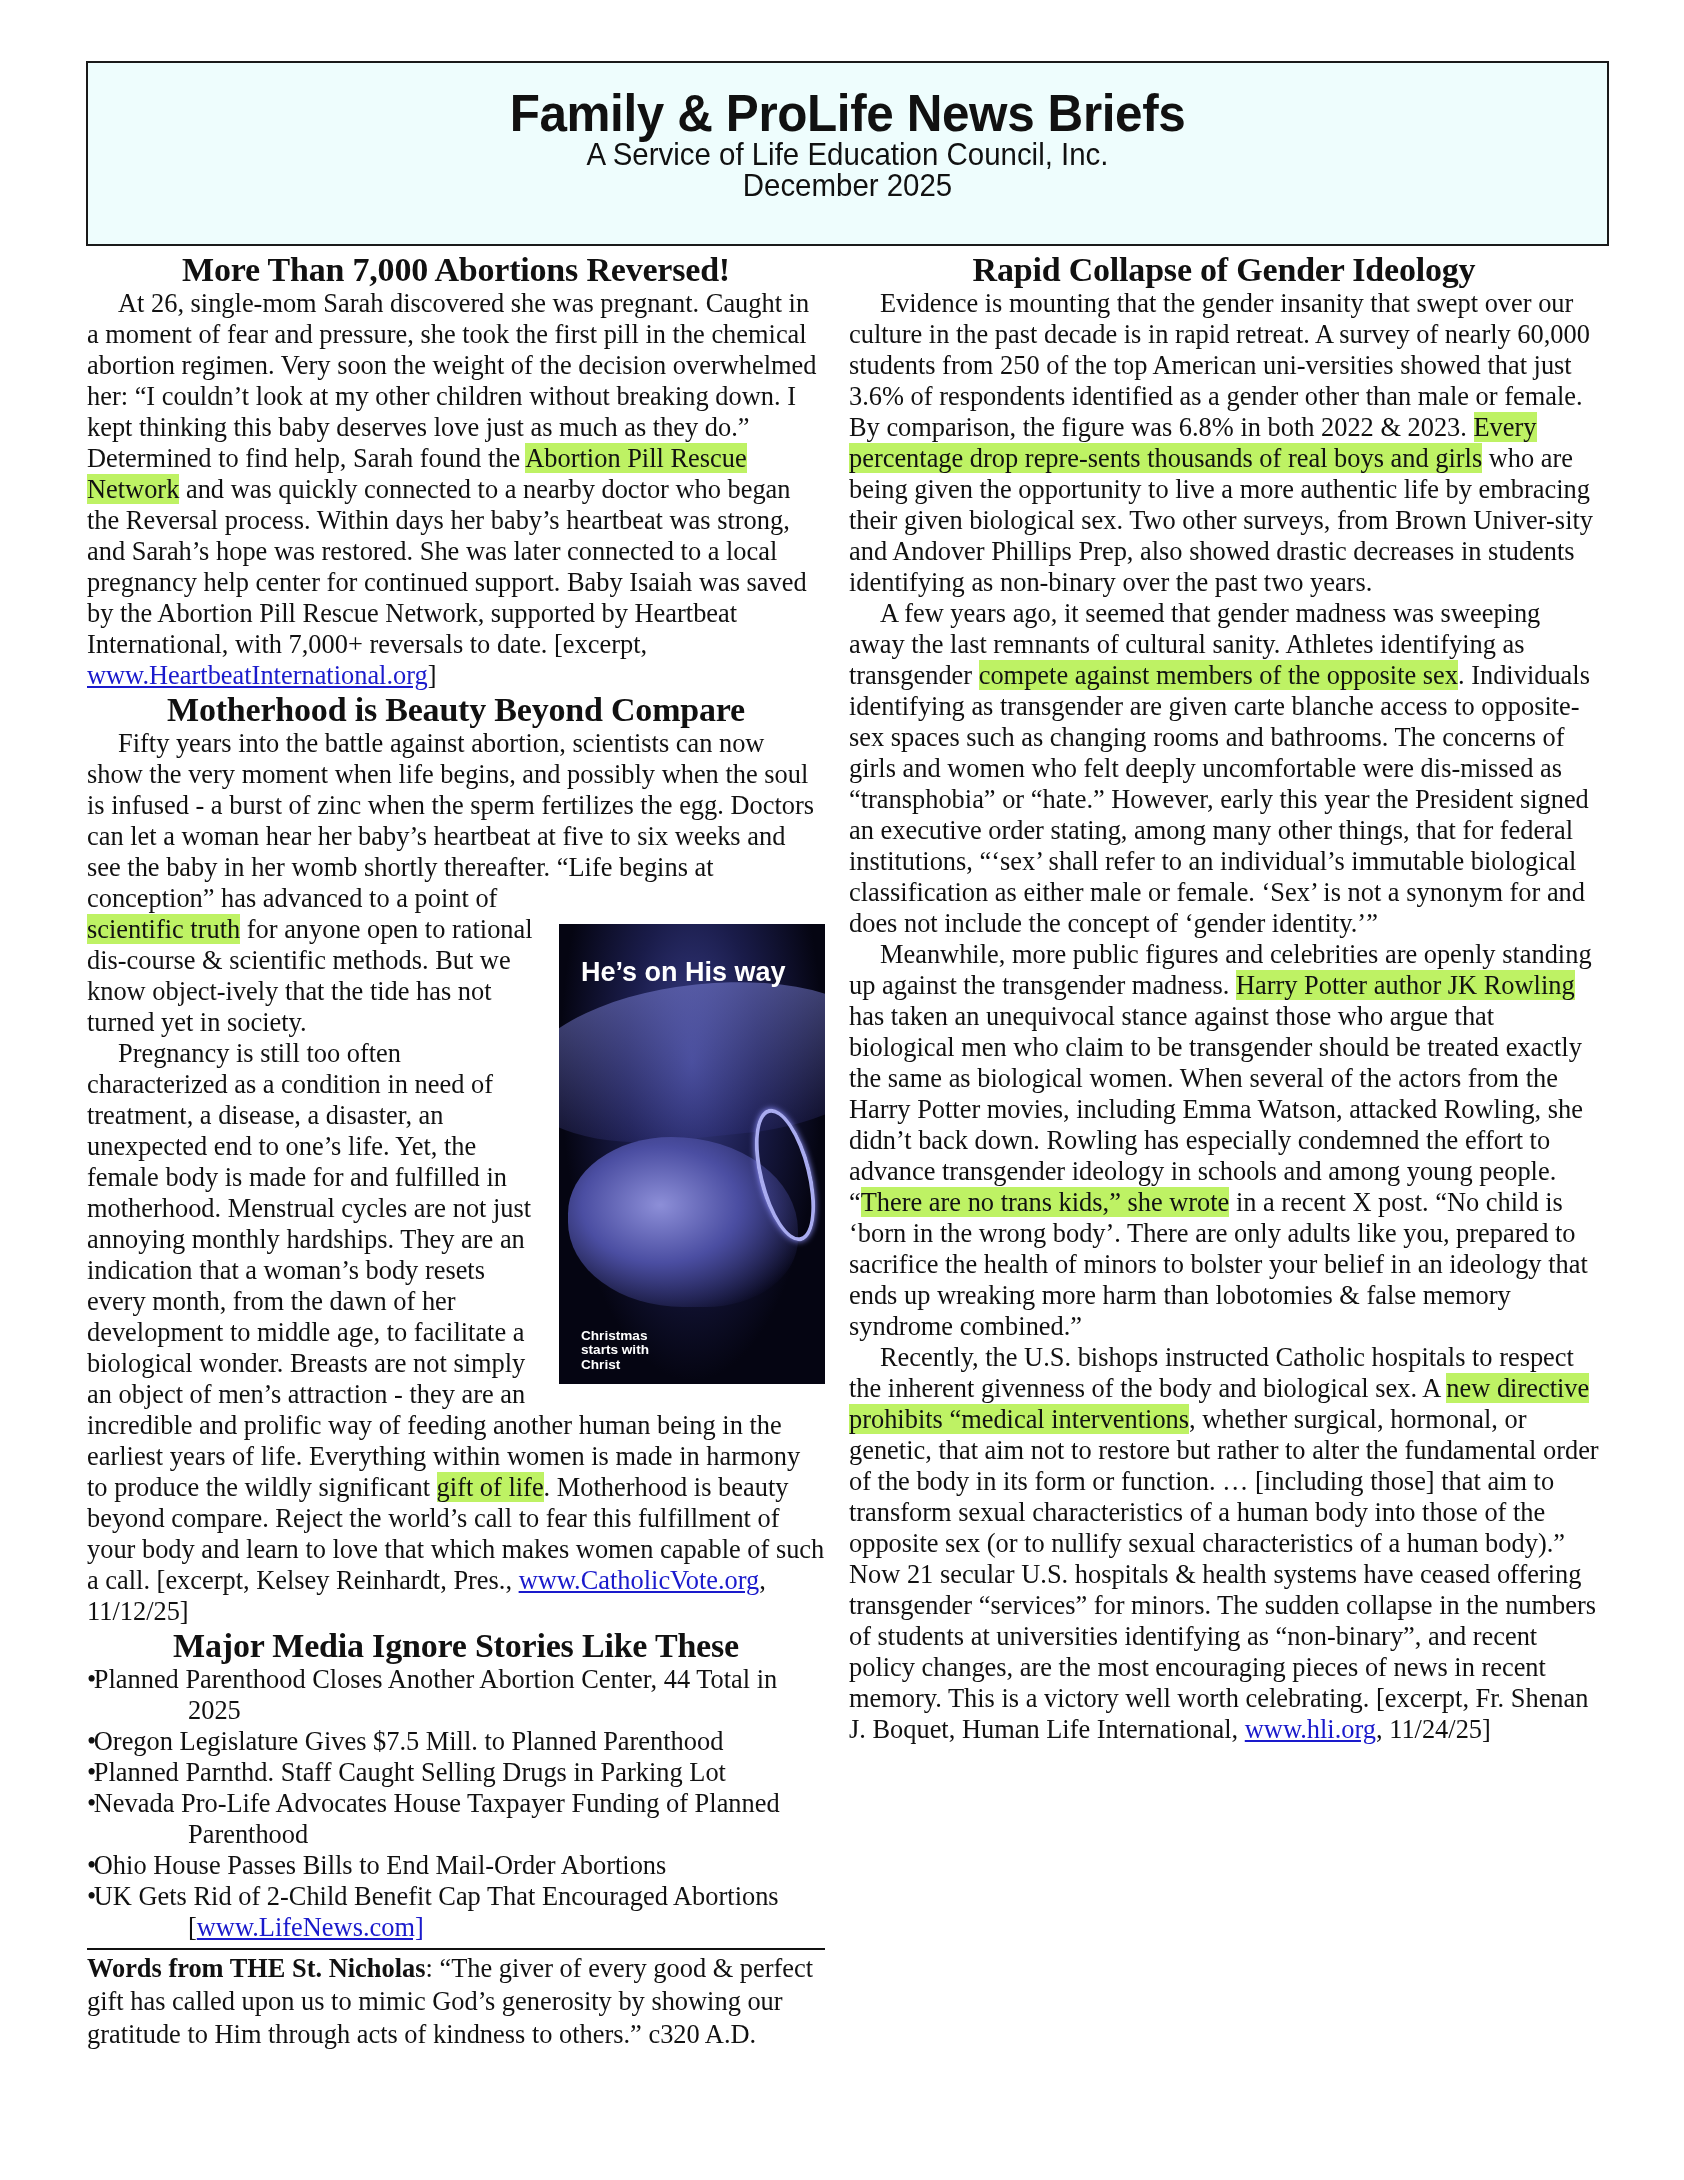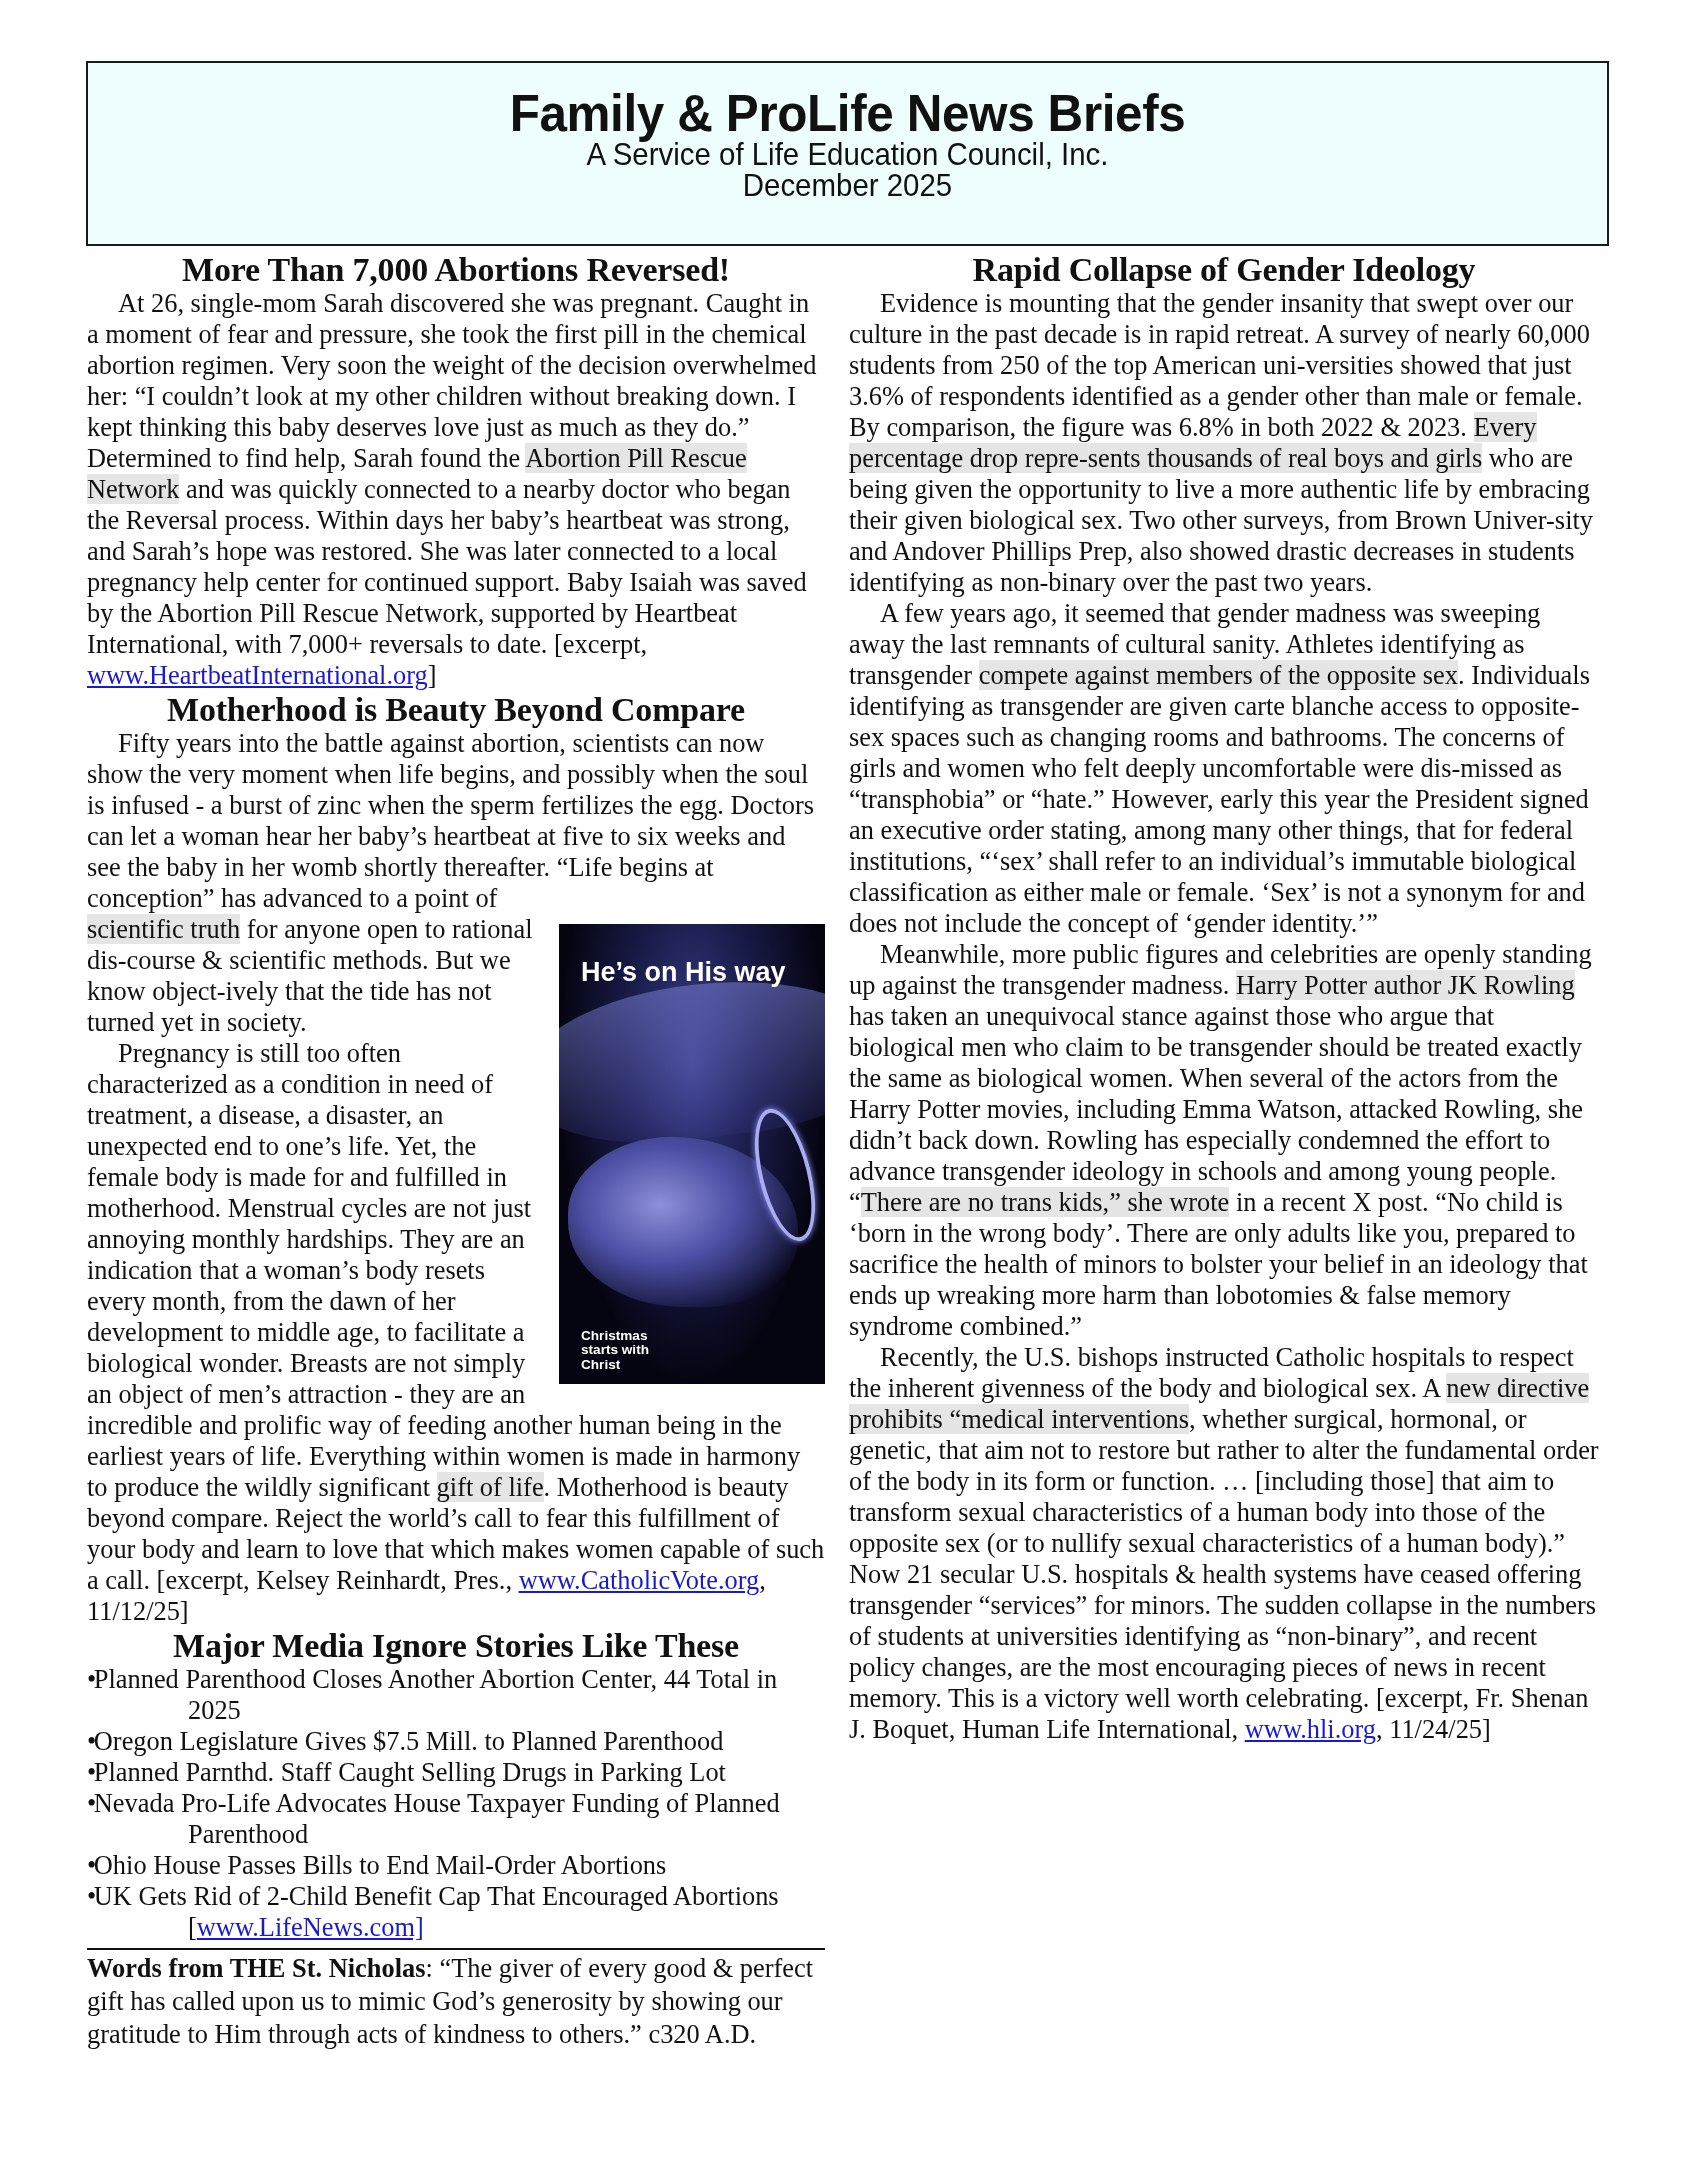--- a/index.html
+++ b/index.html
@@ -16,21 +16,21 @@
   .mh-title { font-weight: bold; font-size: 52px; line-height: 53px; margin-top: 24px; letter-spacing: -0.4px; transform: scaleX(0.95); }
   .mh-sub { font-size: 32px; line-height: 29px; transform: scaleX(0.92); }
   .mh-date { font-size: 32px; line-height: 32px; transform: scaleX(0.92); }
 
   .col { position: absolute; top: 251px; font-size: 26.4px; line-height: 31px; }
   .col-left { left: 87px; width: 738px; }
   .col-right { left: 849px; width: 750px; }
   h2.head { font-weight: bold; font-size: 34px; line-height: 37px; margin: 0; letter-spacing: -0.2px; text-align: center; }
   p { margin: 0; text-align: left; }
   .ind { text-indent: 31px; }
-  .hl { background: #e5e5e5; }
+  .hl { background: #bef264; }
   a.link { color: #1a1acc; text-decoration: underline; }
   .bullets { margin: 0; padding: 0; list-style: none; }
   .bullets li { padding-left: 101px; text-indent: -101px; }
   .bullets li .b { display: inline-block; width: 6.8px; text-indent: 0; }
   .rule { border: 0; border-top: 2.6px solid #111; margin: 5.1px 0 1.7px 0; }
   .quote { line-height: 33px; }
 
   .figure {
     float: right; width: 266px; height: 460px; margin: 10.2px 0 8.5px 12px;
     background: radial-gradient(ellipse at 50% 30%, #3a3f8a 0%, #1a1c4a 35%, #050512 70%);

